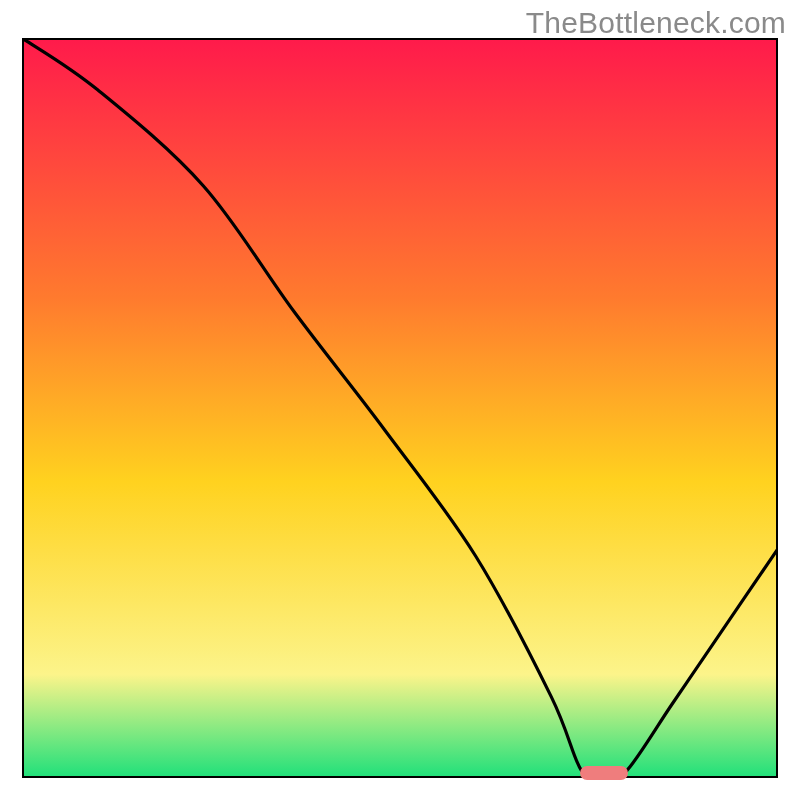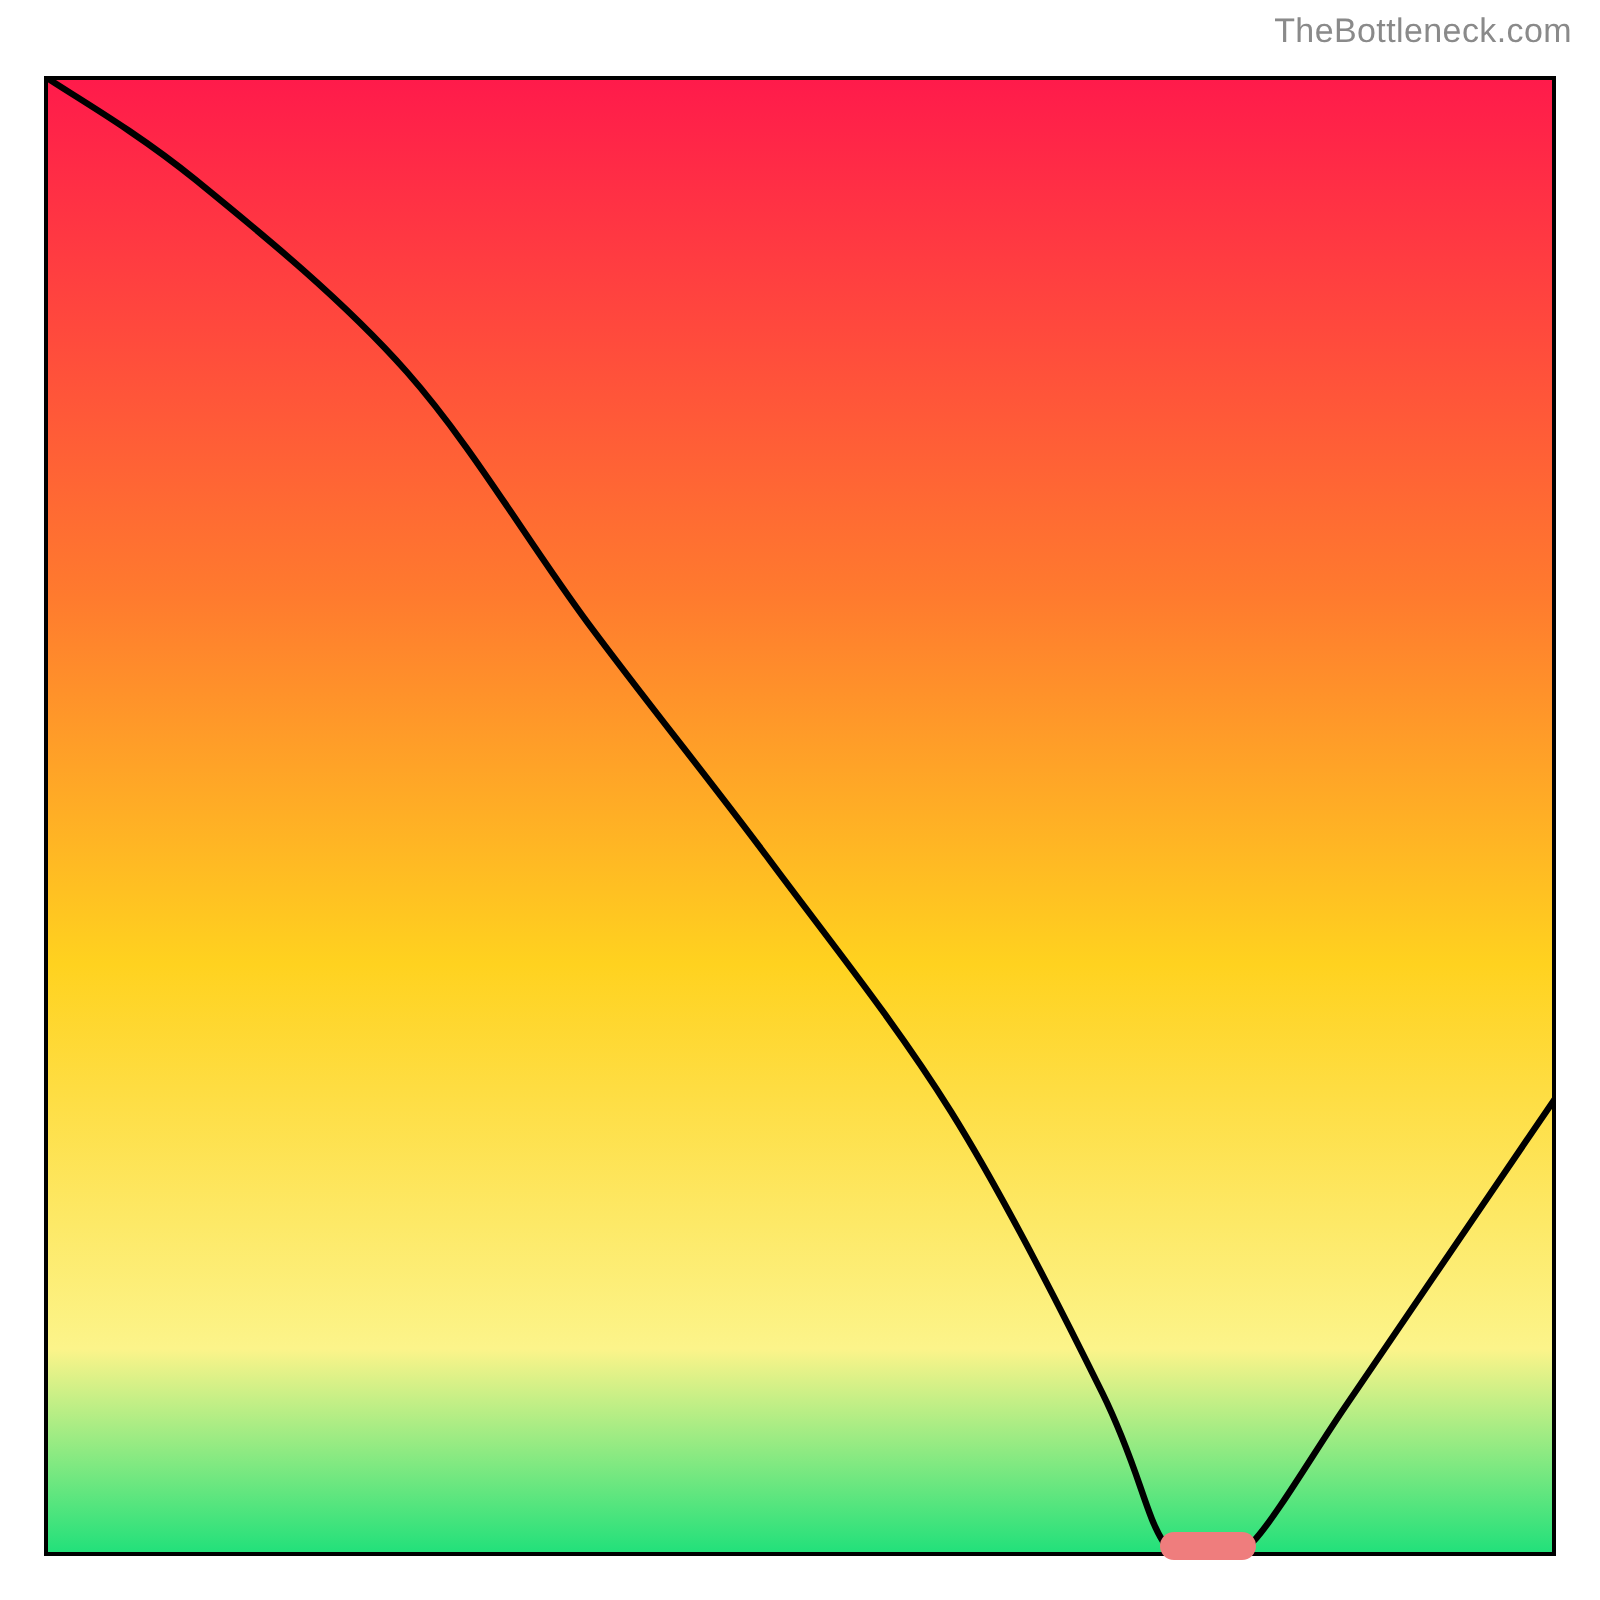--- a/index.html
+++ b/index.html
@@ -12,21 +12,21 @@
   }
   .chart-wrap {
     position: relative;
     width: 800px;
     height: 800px;
   }
   .watermark {
     position: absolute;
     top: 6px;
     right: 14px;
-    font-size: 17px;
+    font-size: 30px;
     font-weight: 500;
     color: #8a8a8a;
     letter-spacing: 0.2px;
     user-select: none;
   }
   .plot {
     position: absolute;
     left: 22px;
     top: 38px;
     width: 756px;

